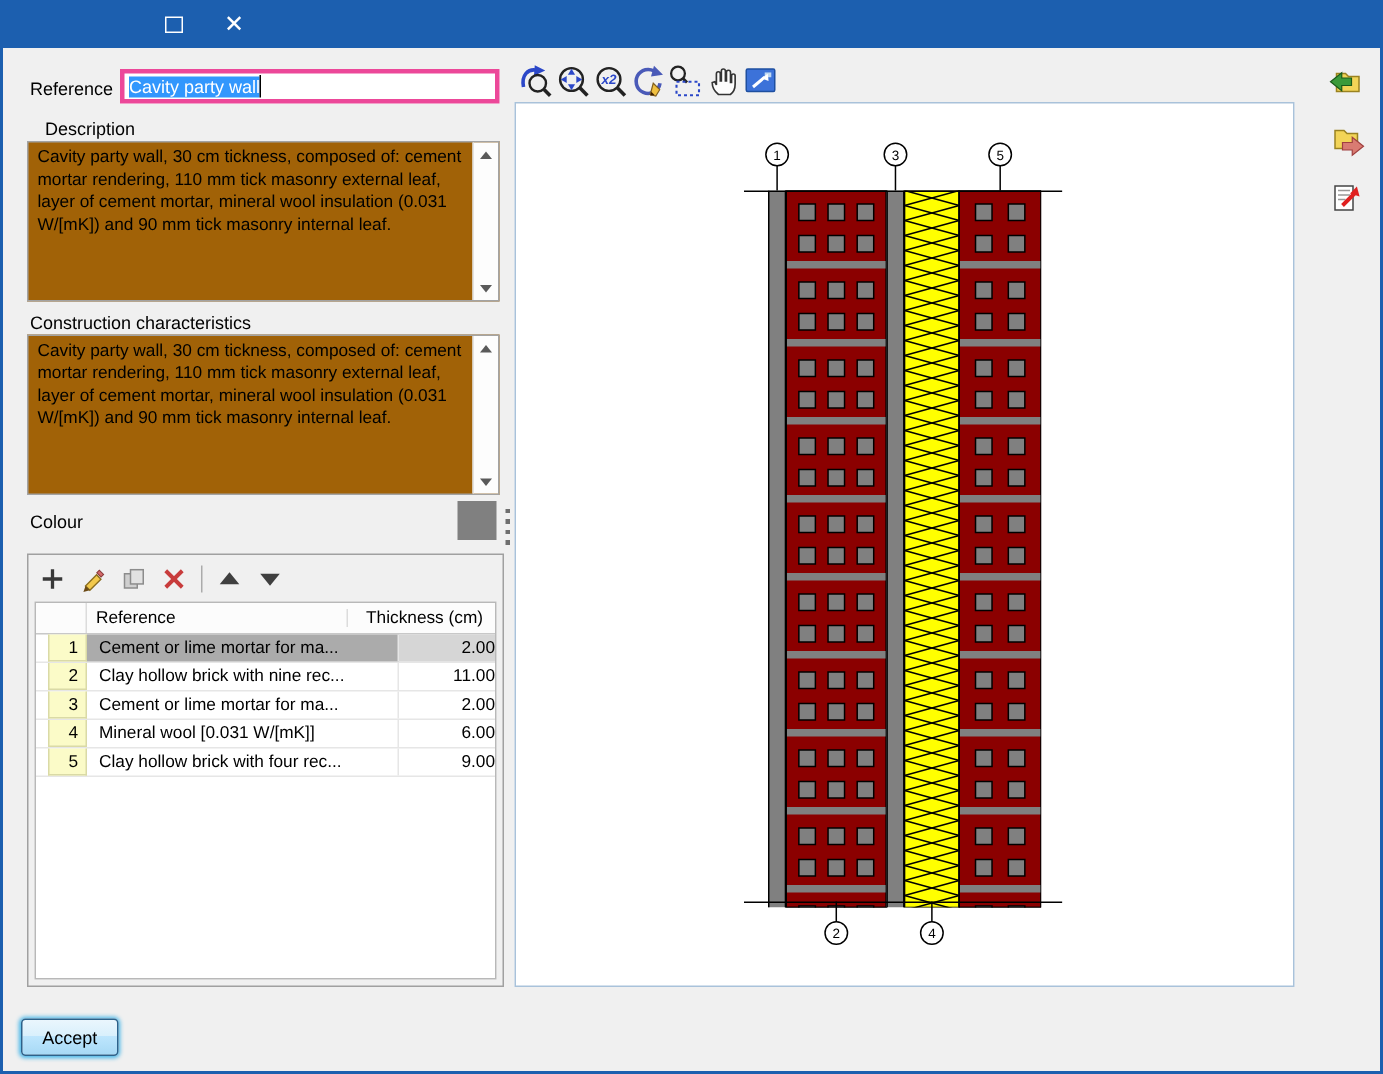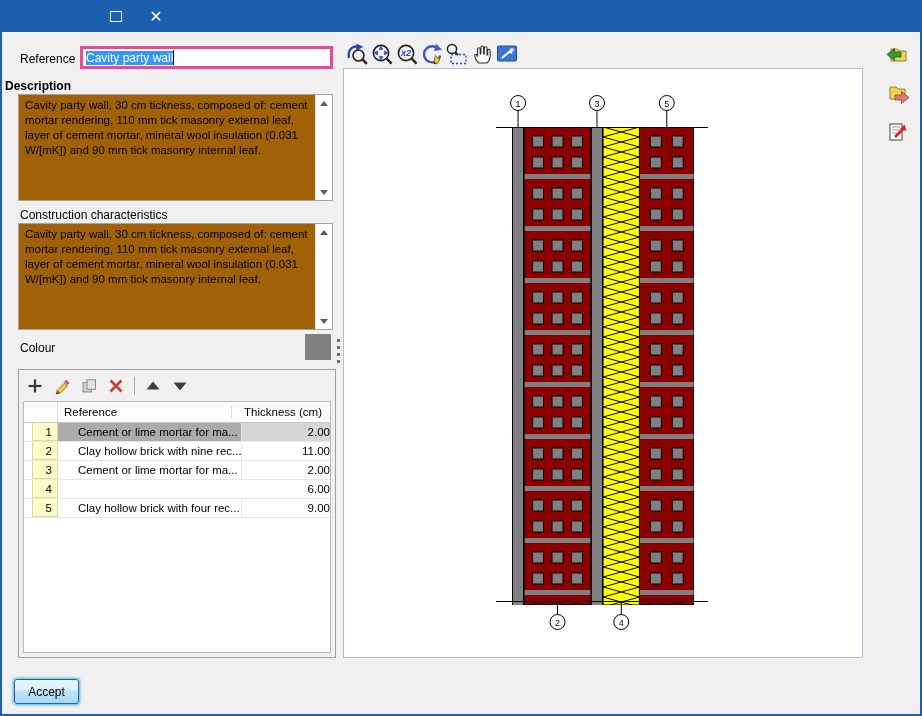--- a/index.html
+++ b/index.html
@@ -56,21 +56,21 @@
   .thead { display:flex; height:21px; border-bottom:1px solid #C8C8C8; background:#FCFCFC;
            align-items:center; }
   .thead .hcorner { width:34px; height:100%; border-right:1px solid #DCDCDC; }
   .thead .href { width:174px; padding-left:6px; border-right:1px solid #DCDCDC; }
   .thead .hthick { flex:1; text-align:right; padding-right:8px; }
   .trow { display:flex; height:19px; align-items:stretch; border-bottom:1px solid #E6E6E6; }
   .tcell { display:flex; align-items:center; overflow:hidden; white-space:nowrap; }
   .tcell.gutter { width:8px; }
   .tcell.num { width:26px; background:#FBFBC8; border:1px solid #DADAA6; border-top:none;
                justify-content:flex-end; padding-right:5px; }
-  .tcell.ref { width:184px; padding-left:20px; border-right:1px solid #E6E6E6; }
+  .tcell.ref { width:208px; padding-left:8px; border-right:1px solid #E6E6E6; }
   .tcell.ref.selected { background:#ABABAB; }
   .tcell.thick { flex:1; justify-content:flex-end; padding-right:0; }
   .tcell.thick.selrow { background:#D6D6D6; }
 
   
   .view-toolbar { position:absolute; left:345px; top:42px; display:flex; gap:1px; }
   .vt-btn { width:24px; height:24px; display:flex; align-items:center; justify-content:center; }
 
   .drawing-panel { position:absolute; left:343px; top:68px; width:520px; height:590px;
                    background:#fff; border:1px solid #A9C2DA; }
@@ -104,21 +104,21 @@
       <span>✕</span>
     </div>
   </div>
 
   <div class="lbl" style="left:20px; top:52px;">Reference</div>
   <div class="ref-input">
     <span class="sel">Cavity party wall</span>
       <span class="caret"></span>
   </div>
 
-  <div class="lbl" style="left:5px; top:79px;font-weight:bold;">Description</div>
+  <div class="lbl" style="left:30px; top:79px;">Description</div>
   <div class="txtbox" style="left:18px; top:94px;">
     <div class="text">Cavity party wall, 30 cm tickness, composed of: cement mortar rendering, 110 mm tick masonry external leaf, layer of cement mortar, mineral wool insulation (0.031 W/[mK]) and 90 mm tick masonry internal leaf.</div>
     <div class="vscroll">
       <div class="sb-btn up">
           <div class="tri-up"></div>
         </div>
       <div class="sb-btn down">
           <div class="tri-down"></div>
         </div>
     </div>
@@ -202,20 +202,21 @@
           </div>
           <div class="trow">
             <div class="tcell gutter"></div>
             <div class="tcell num">3</div>
             <div class="tcell ref">Cement or lime mortar for ma...</div>
             <div class="tcell thick">2.00</div>
           </div>
           <div class="trow">
             <div class="tcell gutter"></div>
             <div class="tcell num">4</div>
+            <div class="tcell ref">Mineral wool [0.031 W/[mK]]</div>
             <div class="tcell thick">6.00</div>
           </div>
           <div class="trow">
             <div class="tcell gutter"></div>
             <div class="tcell num">5</div>
             <div class="tcell ref">Clay hollow brick with four rec...</div>
             <div class="tcell thick">9.00</div>
           </div>
         </div>
     </div>

